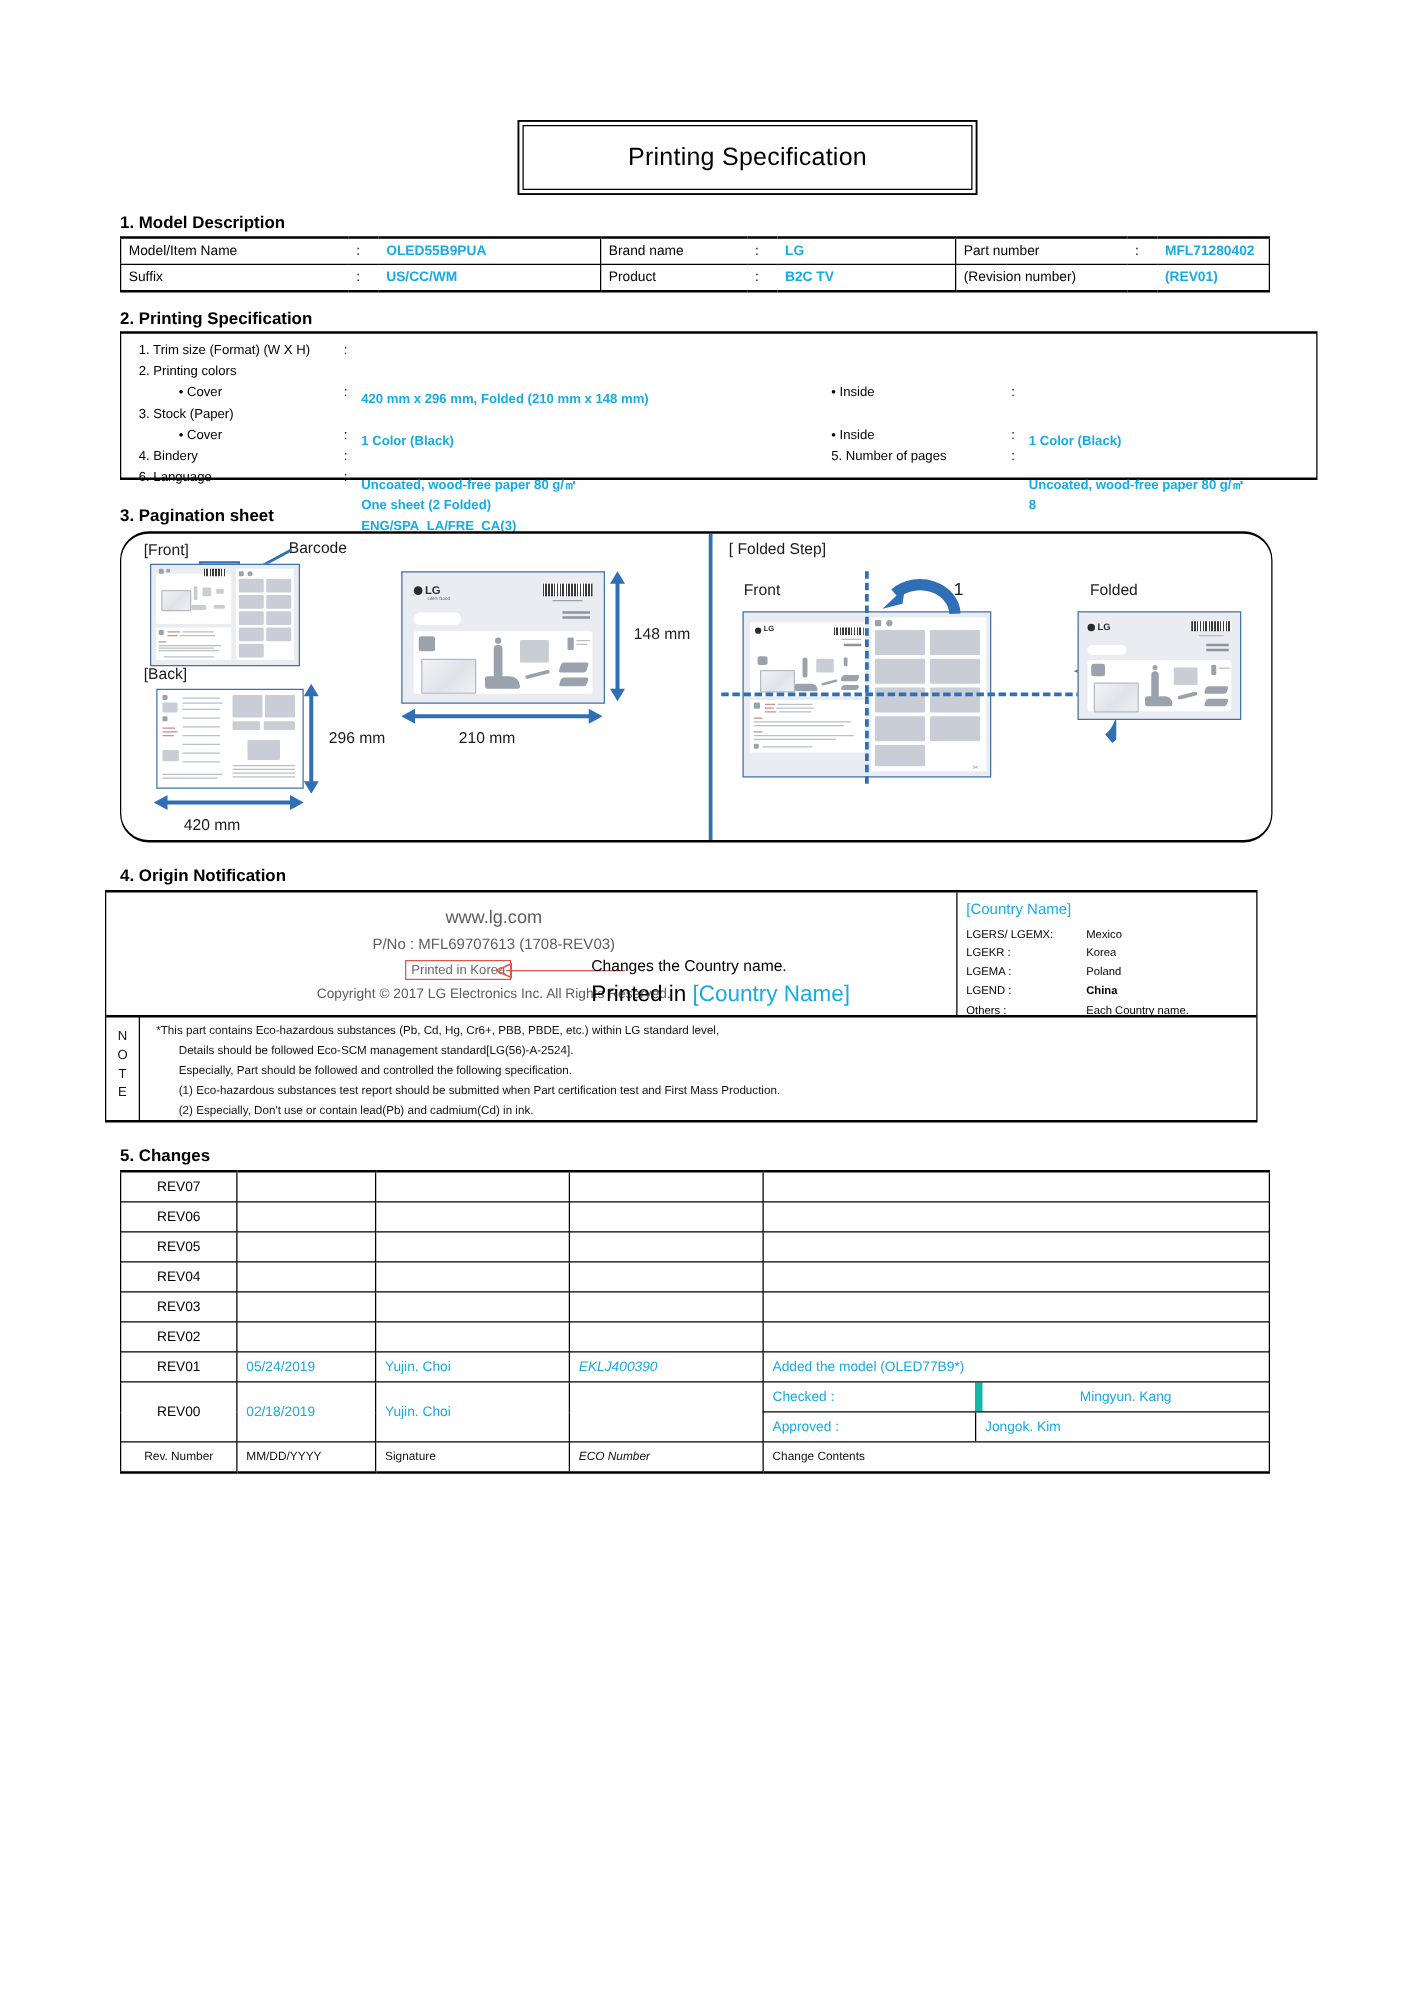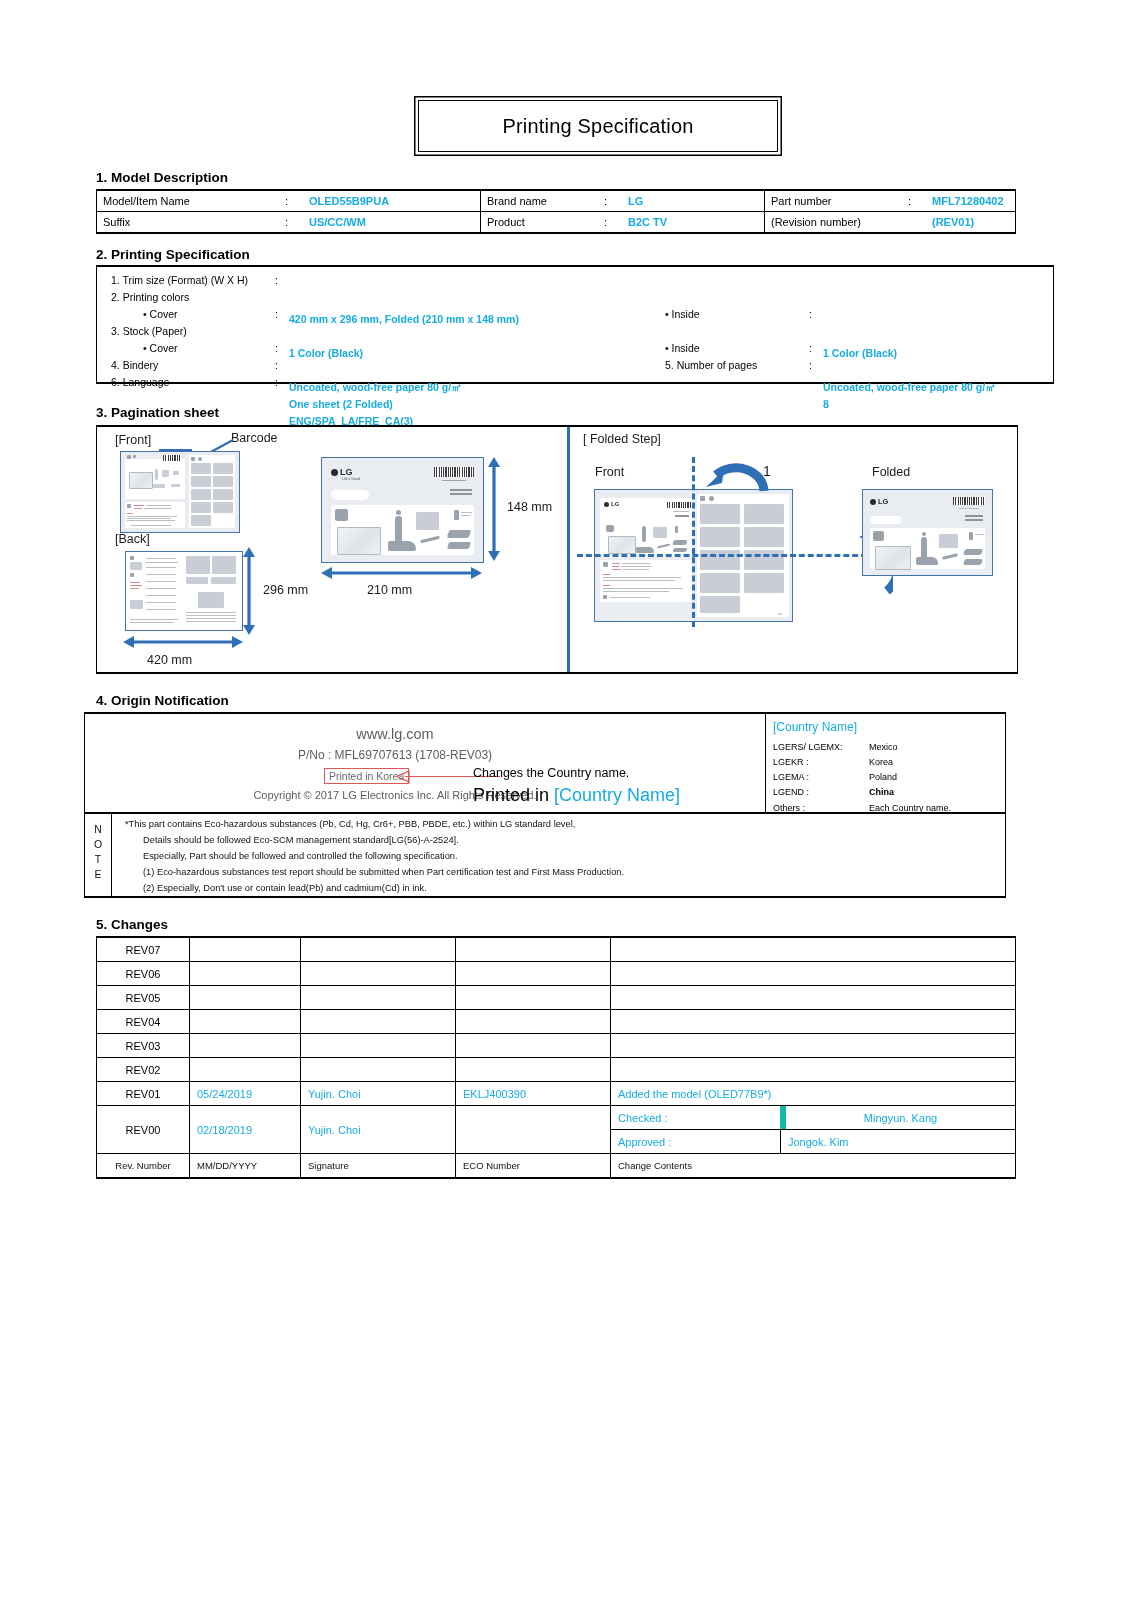--- a/index.html
+++ b/index.html
@@ -44,21 +44,21 @@
   .s2row{position:absolute;font-size:10.5px;white-space:nowrap;}
   .s2lbl{left:14px;}
   .s2ind{left:46px;}
   .s2col{left:178px;}
   .s2mid{left:568px;}
   .s2midv{left:712px;}
 
   
   #sec3-box{position:absolute;left:96px;top:425px;width:920px;height:245px;
      border-top:2.5px solid #000;border-bottom:2.5px solid #000;
-     border-left:1px solid #000;border-right:1px solid #000;background:#fff;overflow:hidden;}
+     border-left:1px solid #000;border-right:1px solid #000;background:#fff;overflow:hidden;border-radius:23px;}
   .lab{position:absolute;font-size:12.5px;color:#1a1a1a;}
 
   
   .thumb{position:absolute;border:1.4px solid #4472a8;background:#e9edf2;overflow:hidden;}
   .thumb .pg{position:absolute;background:#fff;}
   .blk{position:absolute;background:#c9ced6;border-radius:1px;}
   .blk.d{background:#9aa3ad;}
   .ln{position:absolute;background:#b9bfc7;height:1px;}
   .ln.r{background:#d08b8b;}
   .tv{position:absolute;background:linear-gradient(135deg,#f2f4f6 0%,#dfe3e8 55%,#eef0f3 100%);border:1px solid #b3b9c1;border-radius:1px;}
@@ -87,21 +87,21 @@
   .cn-tbl{position:absolute;font-size:9px;}
   .cn-tbl .k{position:absolute;left:0;}
   .cn-tbl .v{position:absolute;left:96px;}
 
   
   #sec5-table{left:96px;top:936px;width:920px;}
   #sec5-table td{height:21px;font-size:11px;padding:1px 7px;}
   #sec5-table td.rev{width:78px;text-align:center;}
   #sec5-table td.c2{width:96px;}
   #sec5-table td.c3{width:140px;}
-  #sec5-table td.c4{width:140px;}
+  #sec5-table td.c4{width:140px;font-style:italic;}
   .foot td{font-size:9.5px !important;color:#111;}
 </style>
 </head>
 <body>
 
 <div class="page">
 
   <div class="title-box">
     <span>Printing Specification</span>
   </div>

